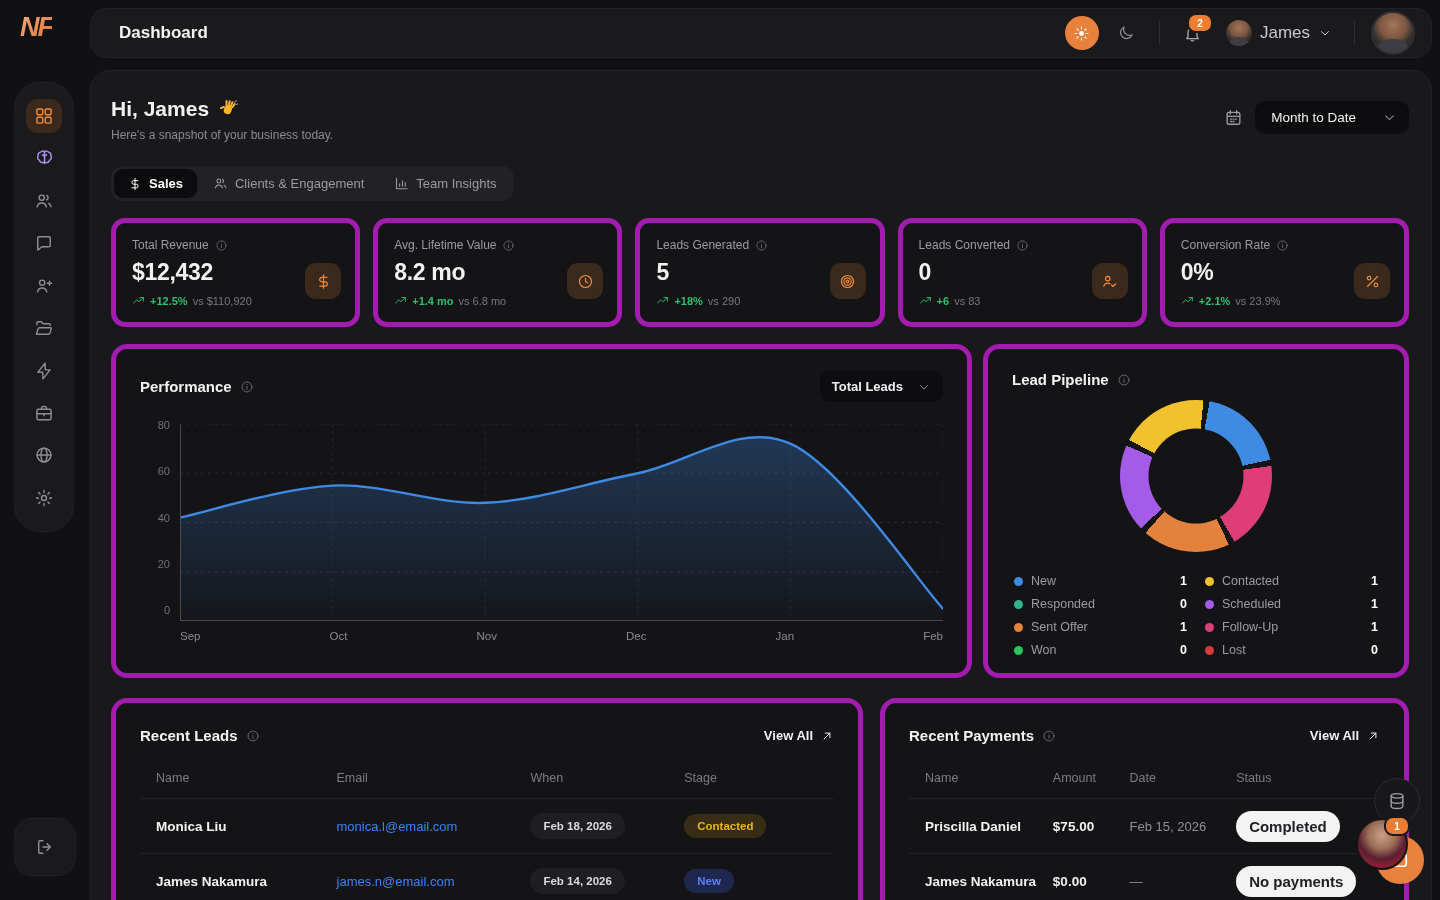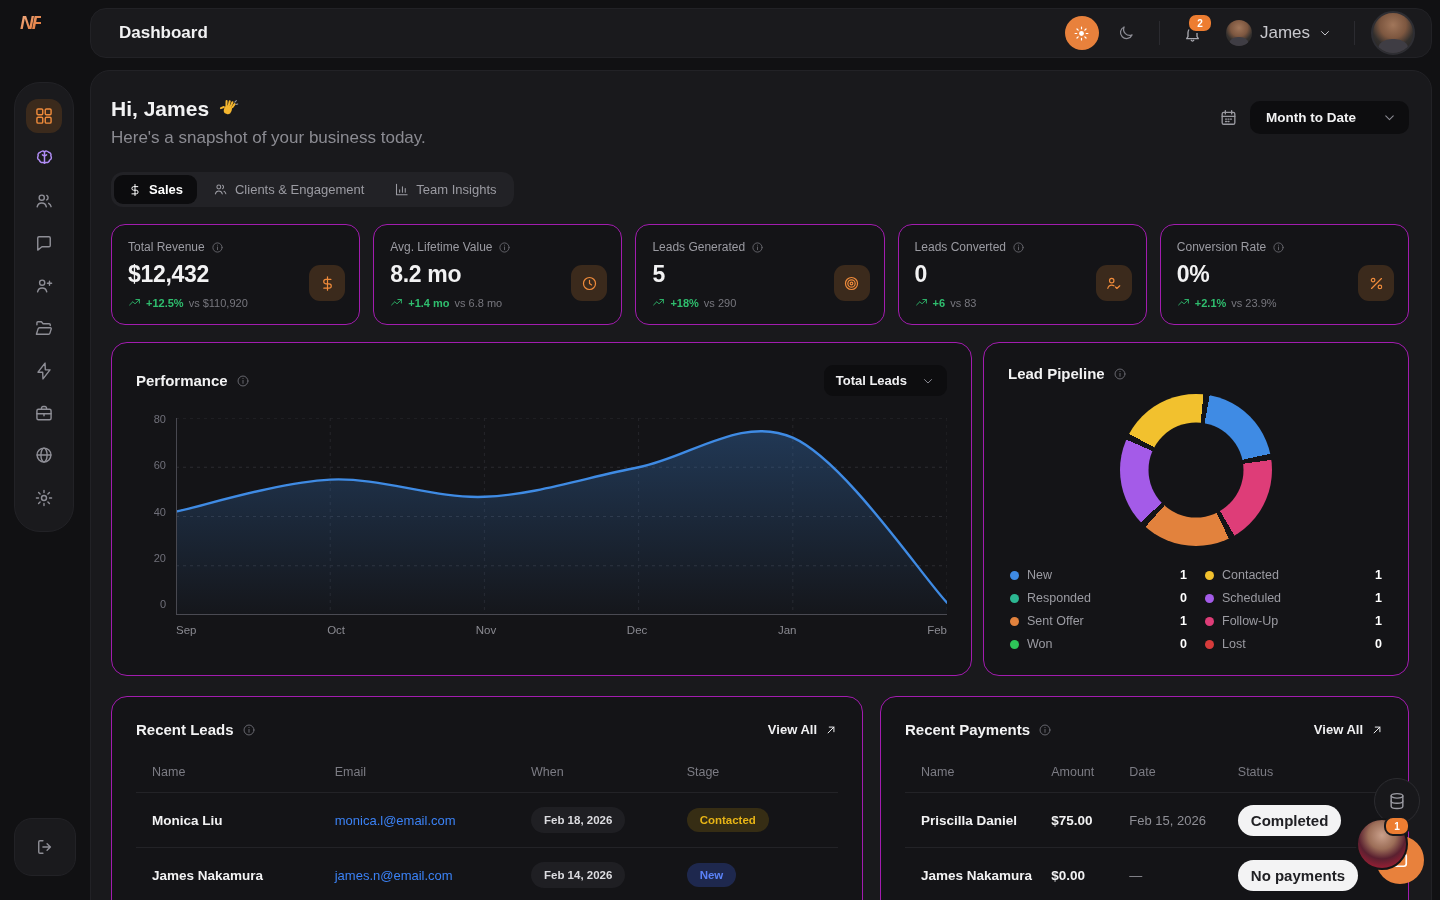--- a/index.html
+++ b/index.html
@@ -2,21 +2,21 @@
 <html><head>
 <meta charset="utf-8">
 <style>
   html,body{margin:0;padding:0;background:#0c0c0e;}
   .page{position:relative;width:1440px;height:900px;overflow:hidden;background:#111113;
         font-family:"Liberation Sans","DejaVu Sans",sans-serif;color:#f2f2f3;-webkit-font-smoothing:antialiased;}
   .ic{stroke:currentColor;fill:none;stroke-width:1.7;stroke-linecap:round;stroke-linejoin:round;display:block;}
   button{font-family:inherit;border:none;background:none;color:inherit;cursor:pointer;padding:0;}
 
   
-  .logo{position:absolute;left:20px;top:12px;font-size:19px;font-weight:800;font-style:italic;letter-spacing:-2px;
+  .logo{position:absolute;left:20px;top:12px;font-size:27px;font-weight:800;font-style:italic;letter-spacing:-2px;
         background:linear-gradient(135deg,#f2b088,#e06f2c);-webkit-background-clip:text;background-clip:text;color:transparent;}
 
   
   .topbar{position:absolute;left:90px;right:8px;top:8px;height:50px;background:#1a1a1d;border:1px solid #222226;
           border-radius:16px;display:flex;align-items:center;justify-content:space-between;padding:0 16px 0 28px;box-sizing:border-box;}
   .topbar-title{font-size:17px;font-weight:700;}
   .topbar-right{display:flex;align-items:center;gap:10px;}
   .theme-btn{width:34px;height:34px;border-radius:50%;display:flex;align-items:center;justify-content:center;color:#8b8b93;}
   .theme-btn.sun{background:#e8813c;color:#fff;}
   .vdiv{width:1px;height:24px;background:#2b2b30;margin:0 6px;}
@@ -38,34 +38,34 @@
   .side-btn.active{background:#3b2a1c;color:#ef8b3b;}
   .side-btn.ai{color:#b08cf5;}
   .logout-pill{position:absolute;left:14px;top:818px;width:60px;height:56px;background:#1a1a1d;border:1px solid #222226;
            border-radius:18px;display:flex;align-items:center;justify-content:center;color:#8e8e96;}
 
   
   .panel{position:absolute;left:90px;right:8px;top:70px;height:920px;background:#19191c;border:1px solid #222226;
          border-radius:20px;padding:26px 22px 0 20px;box-sizing:border-box;}
   .panel-head{display:flex;justify-content:space-between;align-items:flex-start;}
   .greeting{font-size:21px;font-weight:700;margin:0;display:flex;align-items:center;gap:8px;}
-  .subtitle{margin:7px 0 0;font-size:17px;color:#8b8b92;}
+  .subtitle{margin:7px 0 0;font-size:12px;color:#8b8b92;}
   .range-row{display:flex;align-items:center;gap:12px;margin-top:4px;}
   .cal-btn{color:#9a9aa1;display:flex;}
   .range-select{display:flex;align-items:center;gap:26px;background:#0d0d0f;border-radius:10px;padding:9px 12px 9px 16px;
-                font-size:13.5px;font-weight:700;color:#f2f2f3;}
+                font-size:13.5px;font-weight:400;color:#f2f2f3;}
   .range-select .chev{color:#8b8b93;}
 
   
   .tabs{display:inline-flex;background:#222226;border-radius:12px;padding:3px;margin-top:24px;gap:2px;}
   .tab{display:flex;align-items:center;gap:7px;padding:7px 14px;border-radius:9px;font-size:13px;color:#9b9ba2;}
   .tab.active{background:#0c0c0e;color:#fff;font-weight:700;}
 
   
-  .card{background:#141417;border:1px solid #a21caf;border-radius:16px;box-sizing:border-box;}
+  .card{background:#141417;border:5px solid #a21caf;border-radius:16px;box-sizing:border-box;}
   .kpis{display:flex;gap:13px;margin-top:17px;}
   .kpi{flex:1;border-radius:14px;padding:15px 16px;position:relative;}
   .kpi-label-row{display:flex;align-items:center;gap:6px;font-size:12px;color:#9b9ba2;}
   .info{color:#66666d;}
   .kpi-value{font-size:23px;font-weight:700;margin-top:7px;letter-spacing:-.3px;}
   .kpi-delta{display:flex;align-items:center;gap:5px;margin-top:8px;font-size:11px;}
   .delta-green{color:#2fbe6e;font-weight:700;}
   .trend{color:#2fbe6e;}
   .delta-vs{color:#77777e;}
   .kpi-icon{position:absolute;right:14px;top:40px;width:36px;height:36px;border-radius:11px;background:#3b2a1c;

